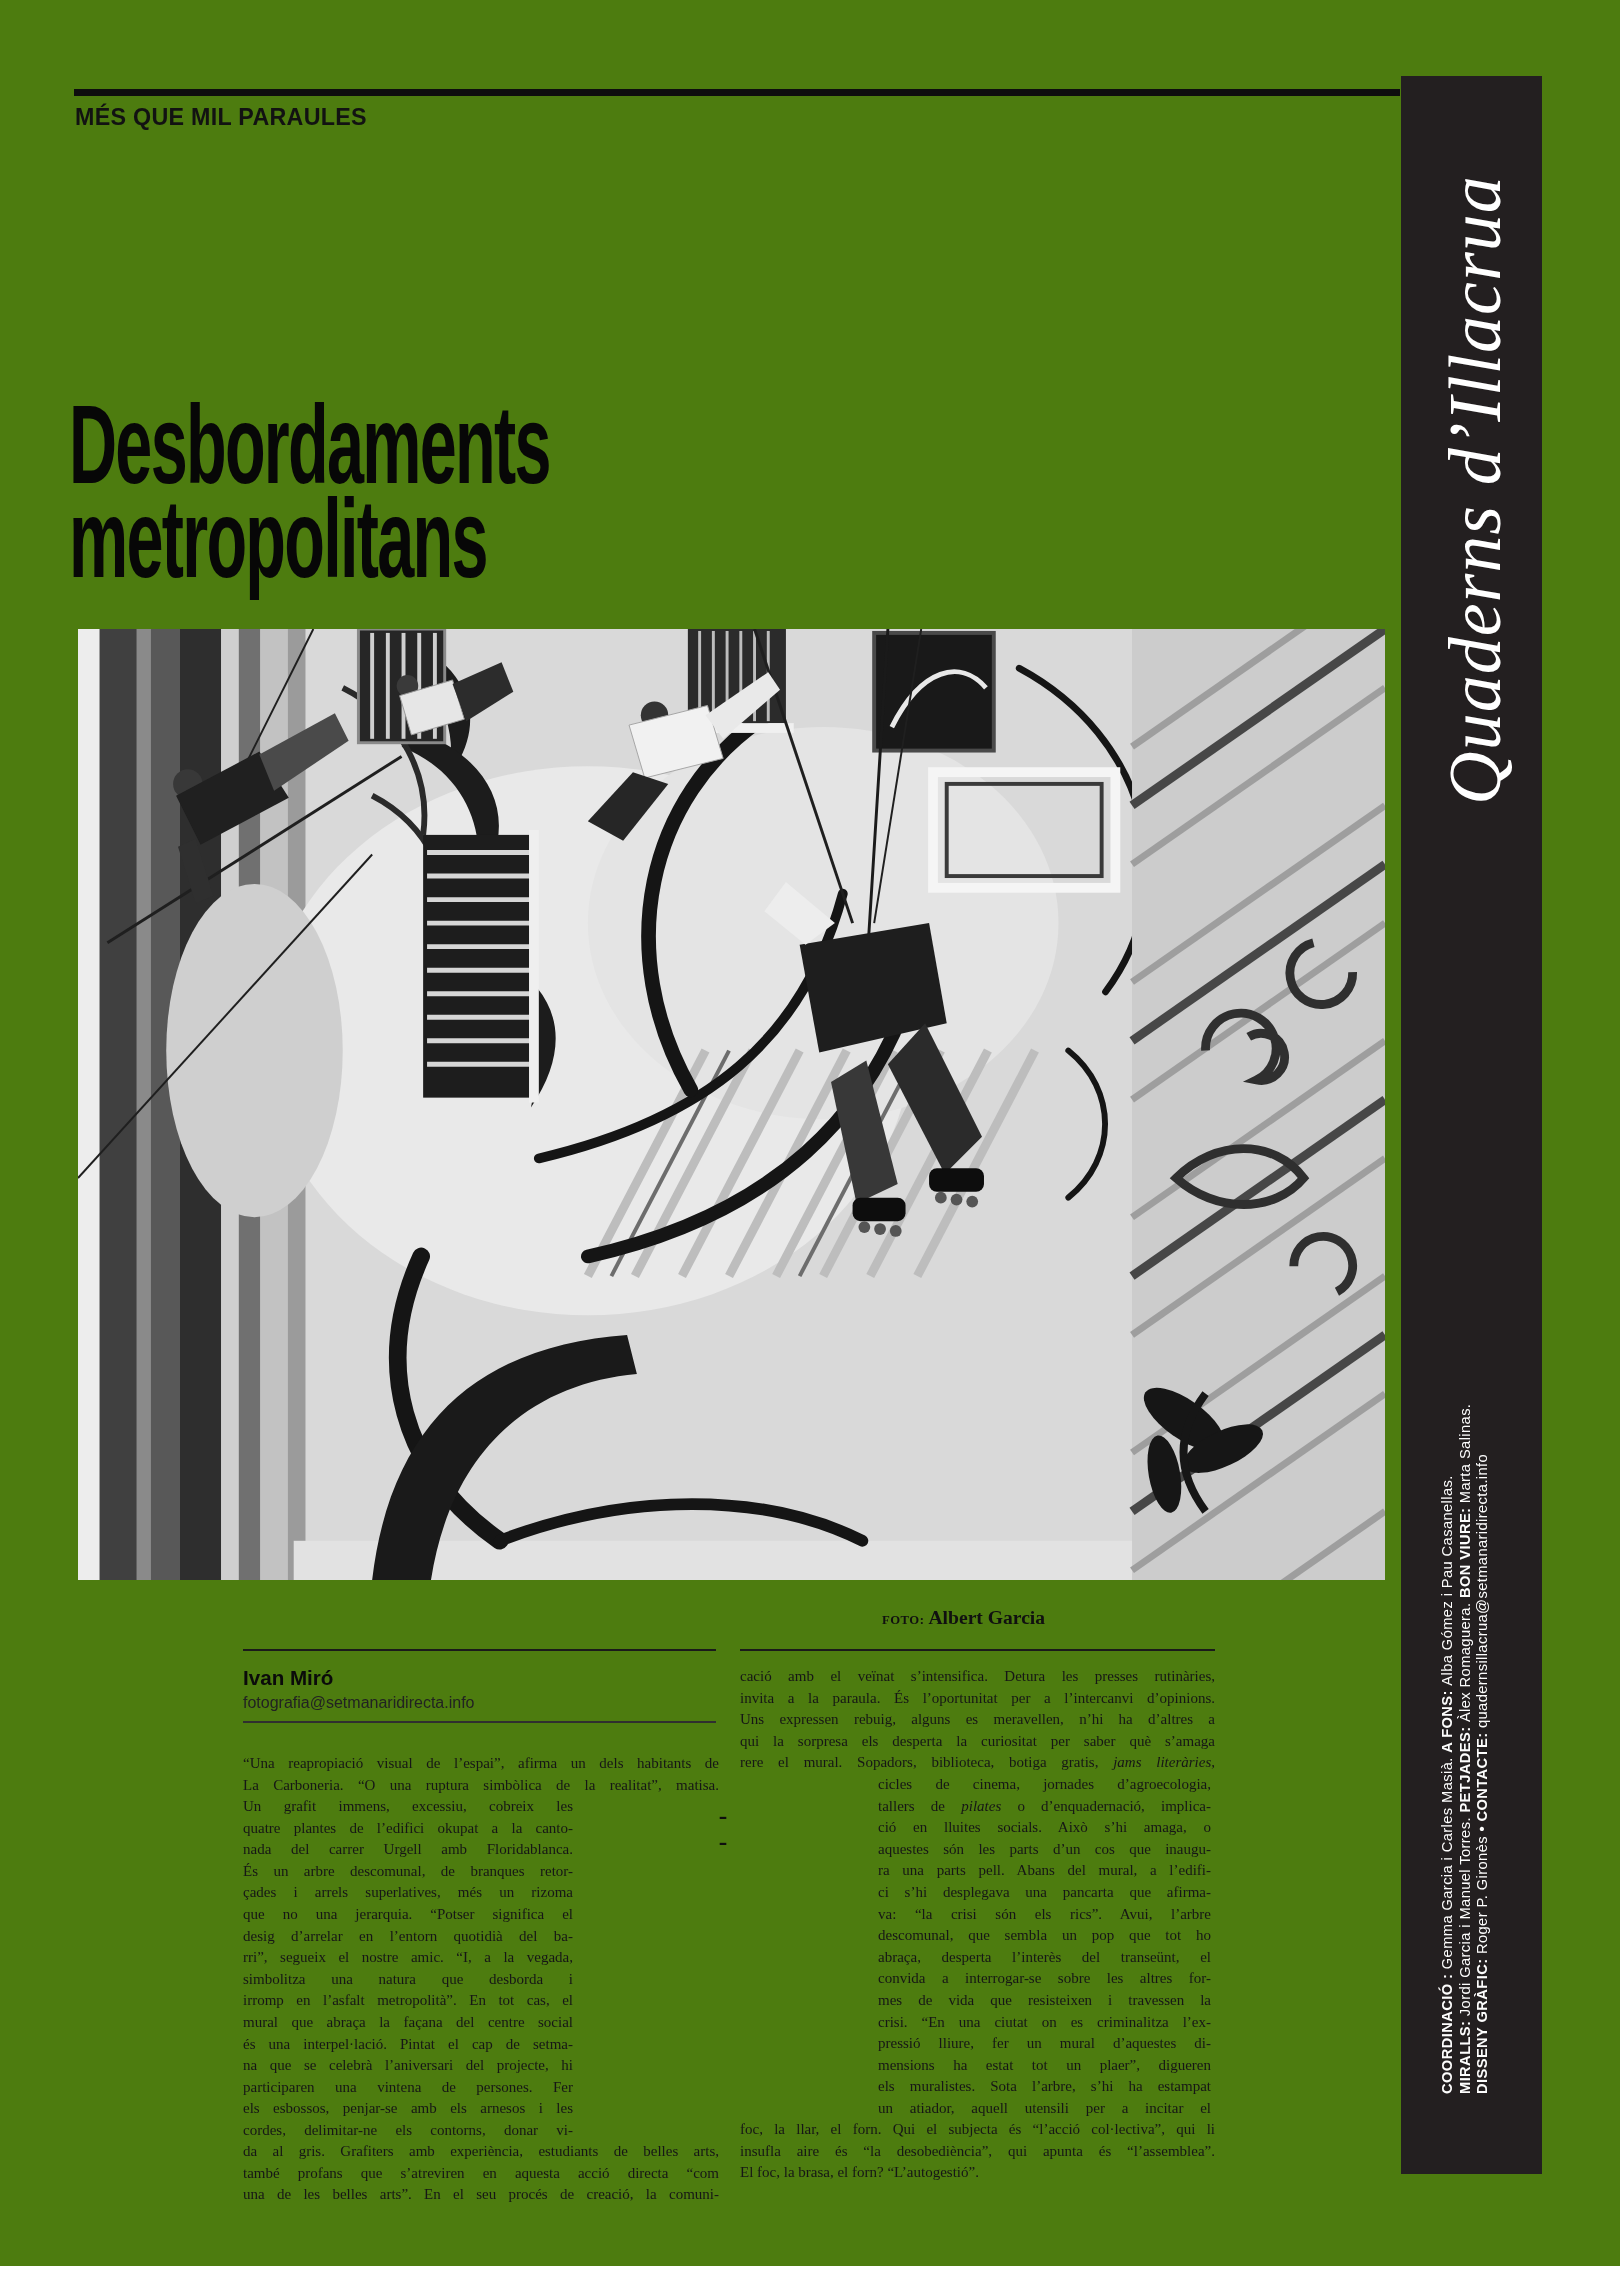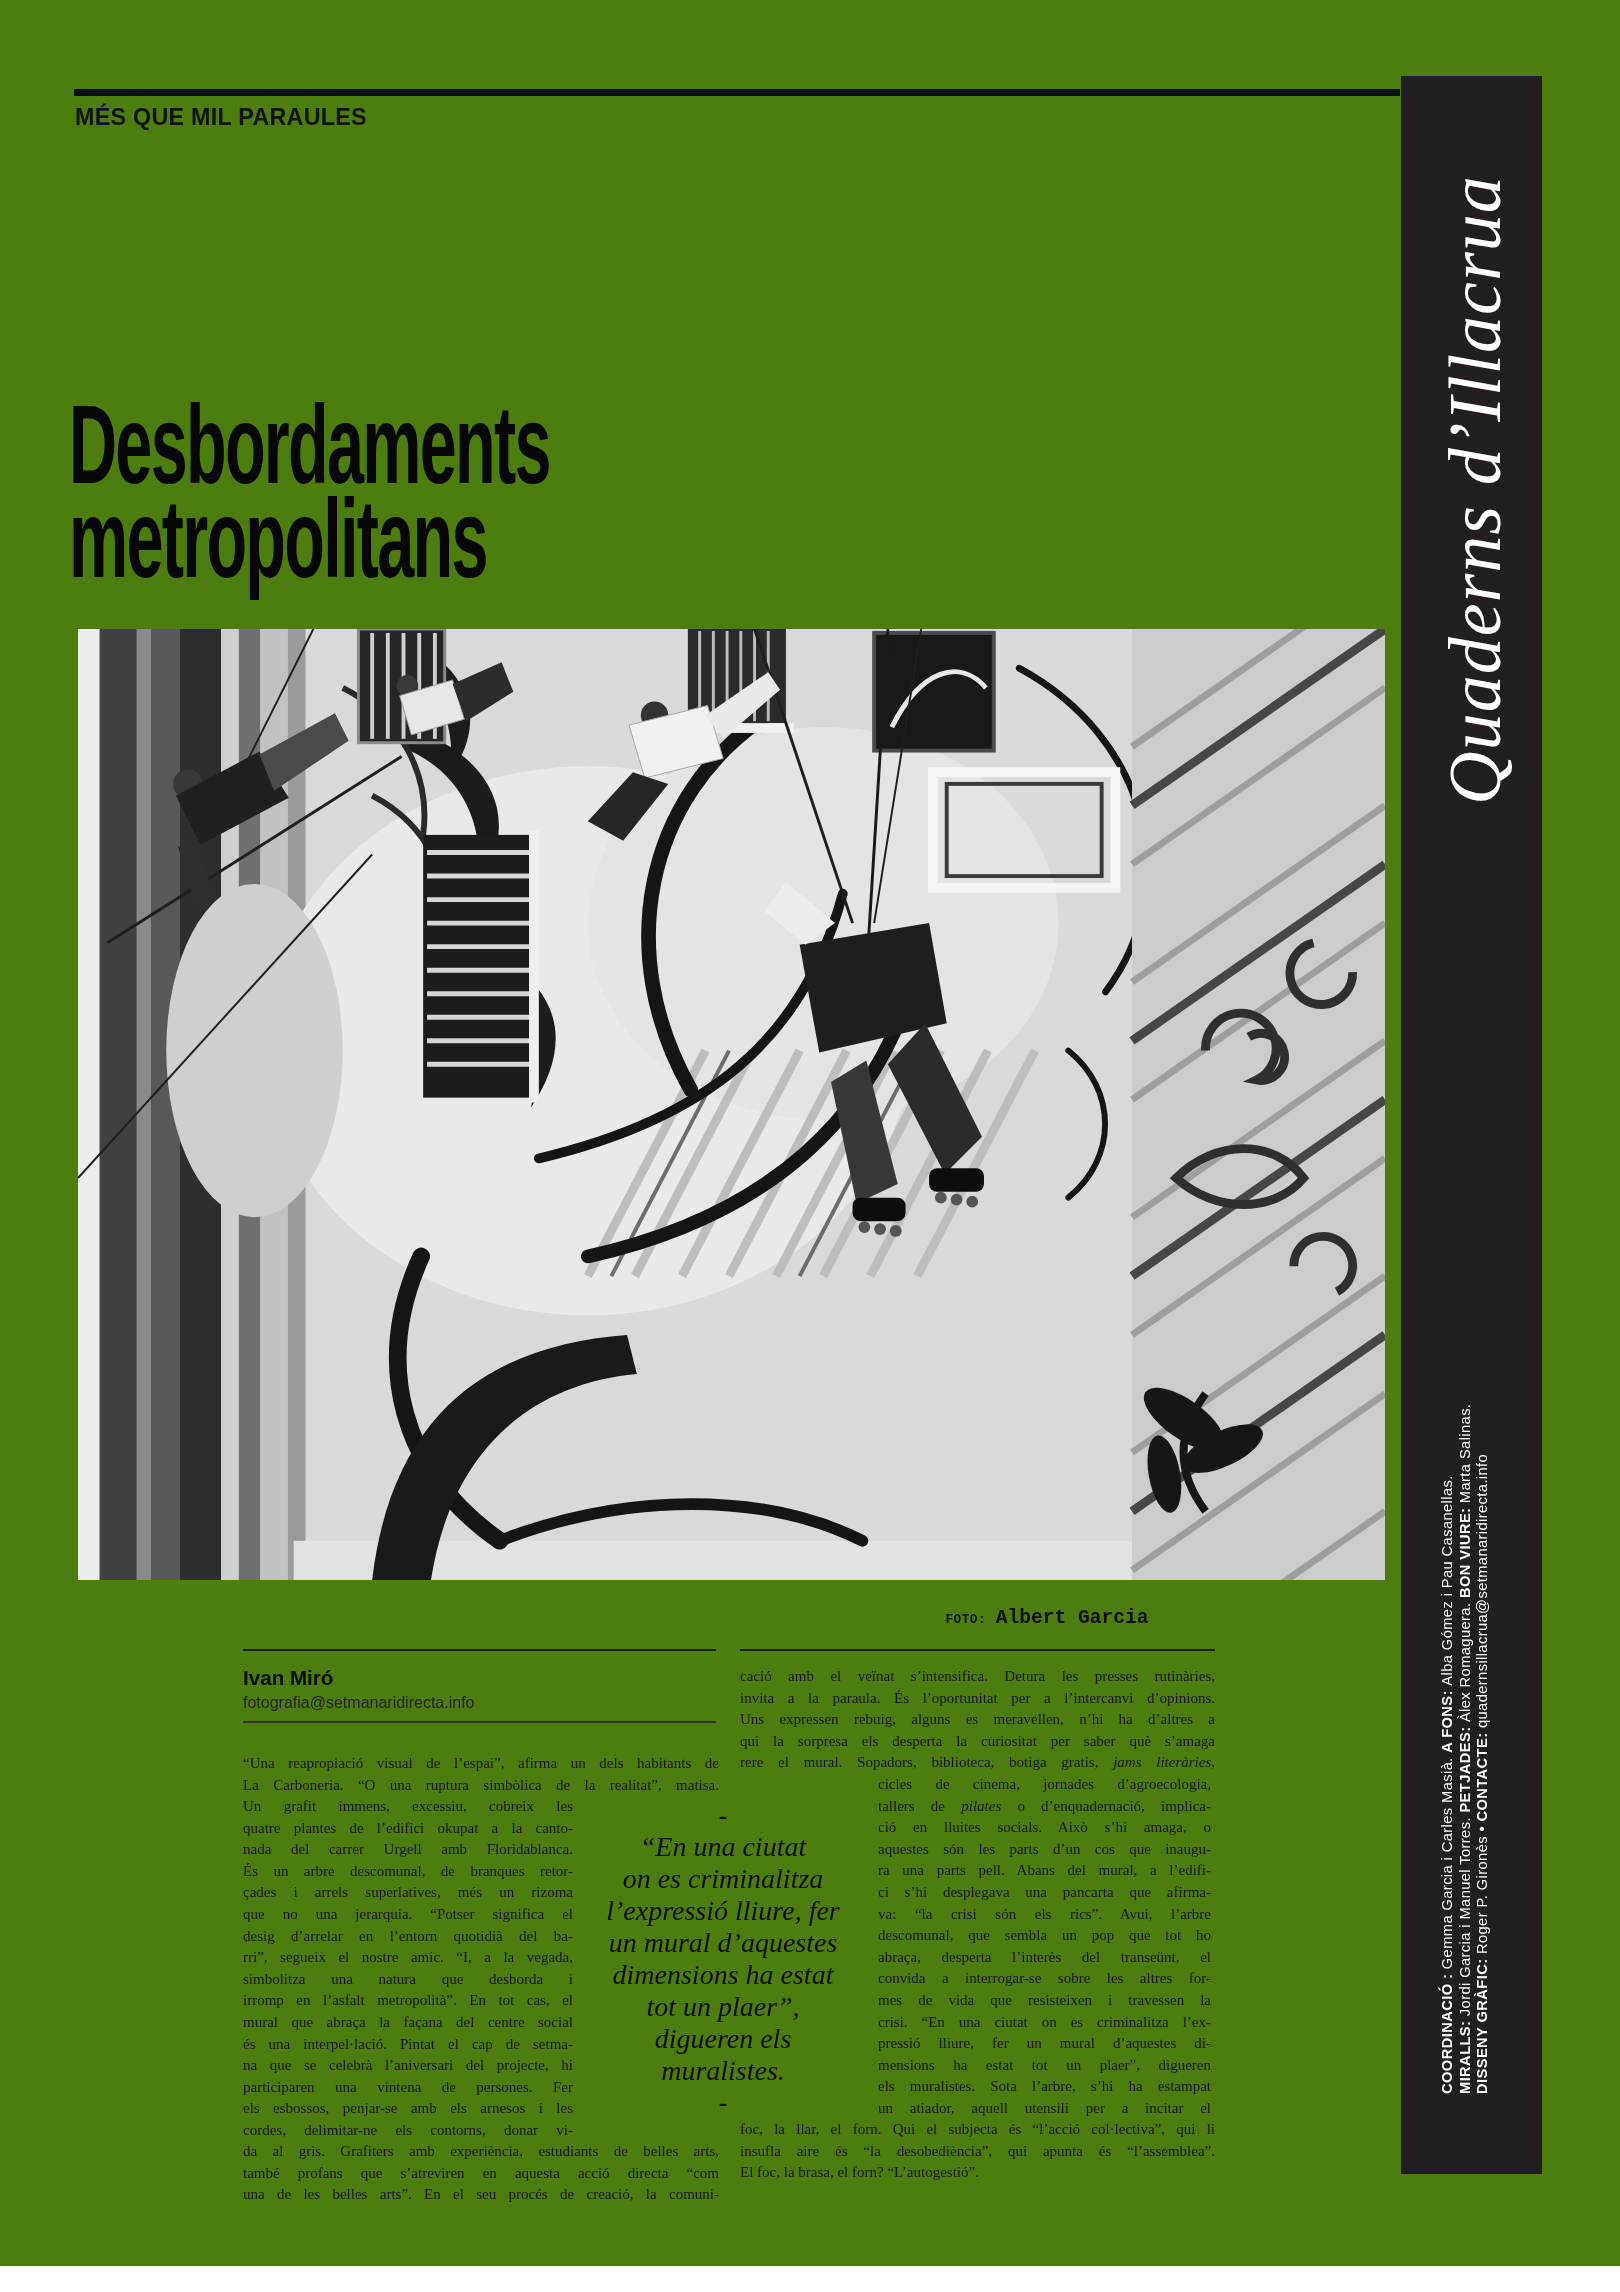--- a/index.html
+++ b/index.html
@@ -13,22 +13,22 @@
           transform:scaleX(.95);transform-origin:0 0;white-space:nowrap;}
 
   
   .headline{position:absolute;left:69px;top:398px;font-family:"Liberation Sans",sans-serif;
             font-weight:700;font-size:111px;line-height:94px;letter-spacing:-2.9px;color:#070707;
             transform:scaleX(.60);transform-origin:0 0;white-space:nowrap;}
 
   
   .photo-frame{position:absolute;left:78px;top:629px;width:1307px;height:951px;background:#d9d9d9;overflow:hidden;}
   .photo-frame svg{display:block;width:100%;height:100%;}
-  .photo-credit{position:absolute;left:882px;top:1607px;width:330px;text-align:center;
-                font-family:Liberation Mono, monospace;color:#101010;white-space:nowrap;}
+  .photo-credit{position:absolute;left:882px;top:1607px;width:330px;text-align:left;
+                font-family:Liberation Serif, serif;color:#101010;white-space:nowrap;}
   .pc-label{font-weight:700;font-size:12.7px;letter-spacing:0.5px;}
   .pc-name{font-weight:700;font-size:19.6px;}
 
   
   .rule{position:absolute;height:2px;background:#1a1a1a;}
   .rule-a1{left:243px;top:1649px;width:473px;}
   .rule-a2{left:740px;top:1649px;width:475px;}
   .rule-b{left:243px;top:1721px;width:473px;background:#2f2f2f;}
   .byline-name{position:absolute;left:243px;top:1666px;font-family:"Liberation Sans",sans-serif;
                font-weight:700;font-size:20.6px;color:#0a0a0a;}
@@ -332,30 +332,20 @@
       <div class="tline">un atiador, aquell utensili per a incitar el</div>
     </div>
   <div class="bodycol rw-bottom" data-natural-last="true">
       <div class="tline">foc, la llar, el forn. Qui el subjecta és “l’acció col·lectiva”, qui li</div>
       <div class="tline">insufla aire és “la desobediència”, qui apunta és “l’assemblea”.</div>
       <div class="tline">El foc, la brasa, el forn? “L’autogestió”.</div>
     </div>
 
   <div class="pull-quote">
     <div class="pq-dash">-</div>
-    <div class="pq-lines">
-        <div class="tline">“En una ciutat</div>
-        <div class="tline">on es criminalitza</div>
-        <div class="tline">l’expressió lliure, fer</div>
-        <div class="tline">un mural d’aquestes</div>
-        <div class="tline">dimensions ha estat</div>
-        <div class="tline">tot un plaer”,</div>
-        <div class="tline">digueren els</div>
-        <div class="tline">muralistes.</div>
-      </div>
     <div class="pq-dash">-</div>
   </div>
 
   <div class="sidebar-bar"></div>
   <div class="sidebar-title-wrap">Quaderns d’Illacrua</div>
   <div class="sidebar-credits-wrap">
       <div class="credit-line"><b>COORDINACIÓ : </b><span>Gemma Garcia i Carles Masià. </span><b>A FONS: </b><span>Alba Gómez i Pau Casanellas.</span></div>
       <div class="credit-line"><b>MIRALLS: </b><span>Jordi Garcia i Manuel Torres. </span><b>PETJADES: </b><span>Àlex Romaguera. </span><b>BON VIURE: </b><span>Marta Salinas.</span></div>
       <div class="credit-line"><b>DISSENY GRÀFIC: </b><span>Roger P. Gironès </span><b>• CONTACTE: </b><span>quadernsillacrua@setmanaridirecta.info</span></div>
     </div>

